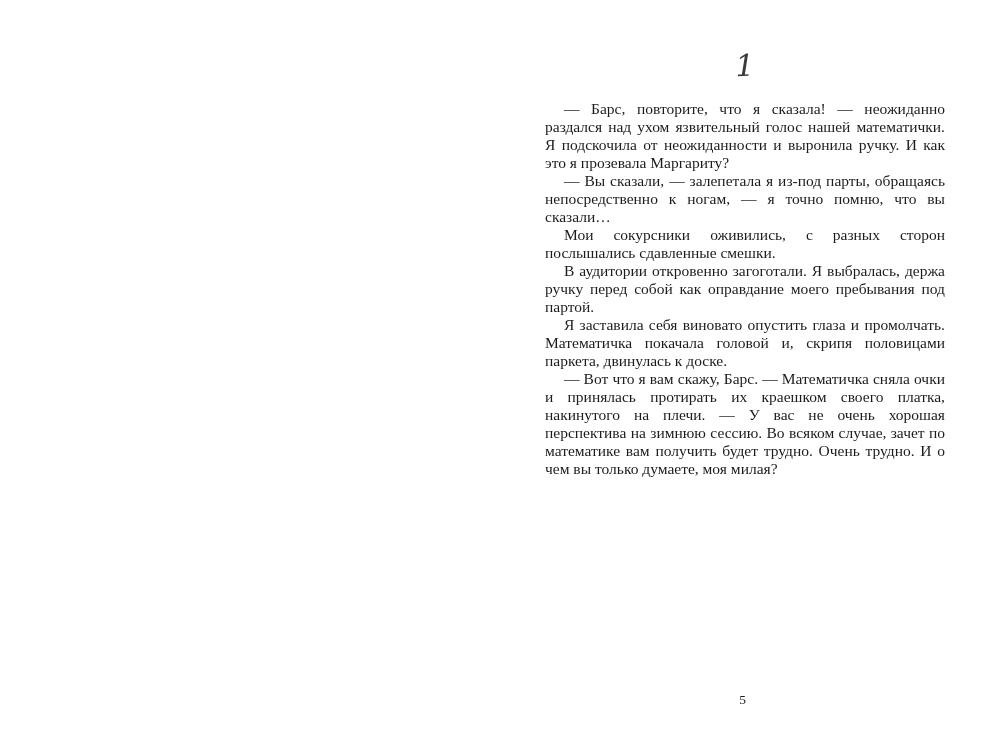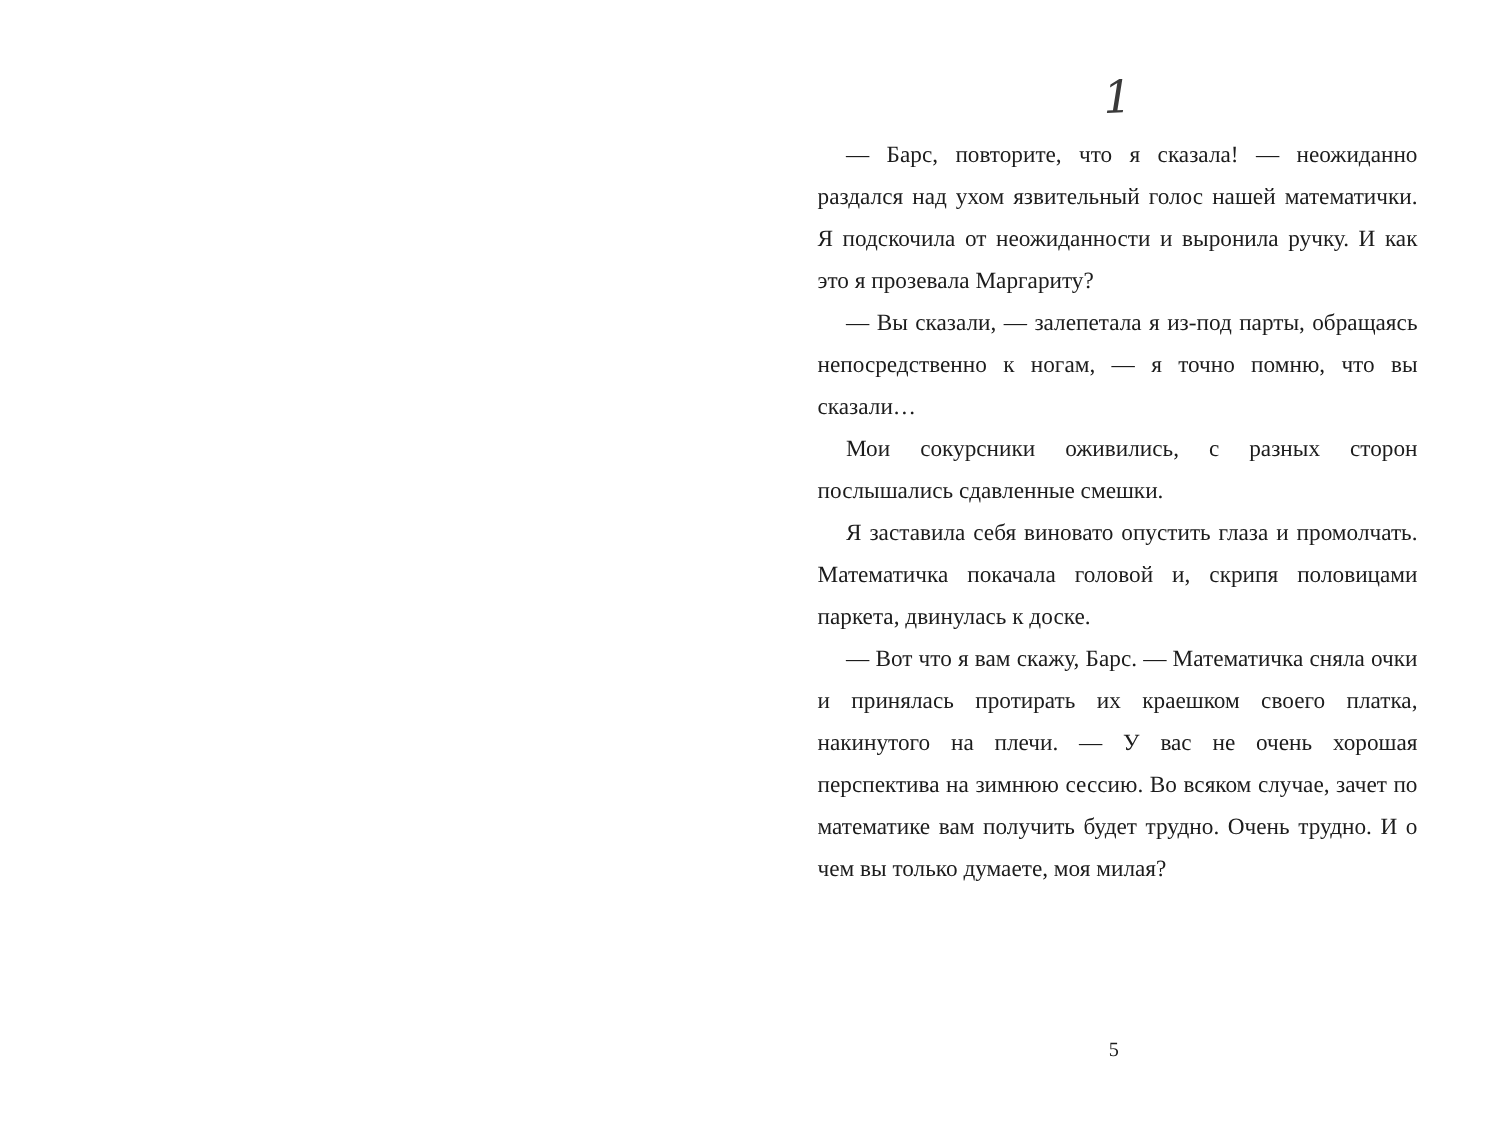--- a/index.html
+++ b/index.html
@@ -30,25 +30,25 @@
     text-align: center;
     font-family: "DejaVu Serif", serif;
     font-style: italic;
     font-size: 30px;
     color: #3a3a3a;
     line-height: 40px;
     transform: rotate(-2deg);
   }
   .text-block {
     position: absolute;
-    top: 90px;
+    top: 100px;
     left: 0;
     width: 400px;
     font-size: 15.5px;
-    line-height: 28px;
+    line-height: 18px;
     text-align: justify;
     hyphens: auto;
     -webkit-hyphens: auto;
   }
   .text-block p {
     margin: 0;
     padding: 0;
     text-indent: 19px;
   }
   .page-number {
@@ -64,18 +64,19 @@
 </head>
 <body>
 
 <div class="book-page">
   <div class="chapter-number">1</div>
 
   <div class="text-block">
       <p>— Барс, повторите, что я сказала! — неожиданно раздался над ухом язвительный голос нашей математички. Я подскочила от неожиданности и выронила ручку. И как это я прозевала Маргариту?</p>
       <p>— Вы сказали, — залепетала я из-под парты, обращаясь непосредственно к ногам, — я точно помню, что вы сказали…</p>
       <p>Мои сокурсники оживились, с разных сторон послышались сдавленные смешки.</p>
+      <p>В аудитории откровенно загоготали. Я выбралась, держа ручку перед собой как оправдание моего пребывания под партой.</p>
       <p>Я заставила себя виновато опустить глаза и промолчать. Математичка покачала головой и, скрипя половицами паркета, двинулась к доске.</p>
       <p>— Вот что я вам скажу, Барс. — Математичка сняла очки и принялась протирать их краешком своего платка, накинутого на плечи. — У вас не очень хорошая перспектива на зимнюю сессию. Во всяком случае, зачет по математике вам получить будет трудно. Очень трудно. И о чем вы только думаете, моя милая?</p>
     </div>
 
   <div class="page-number">5</div>
 </div>
 
 </body></html>

